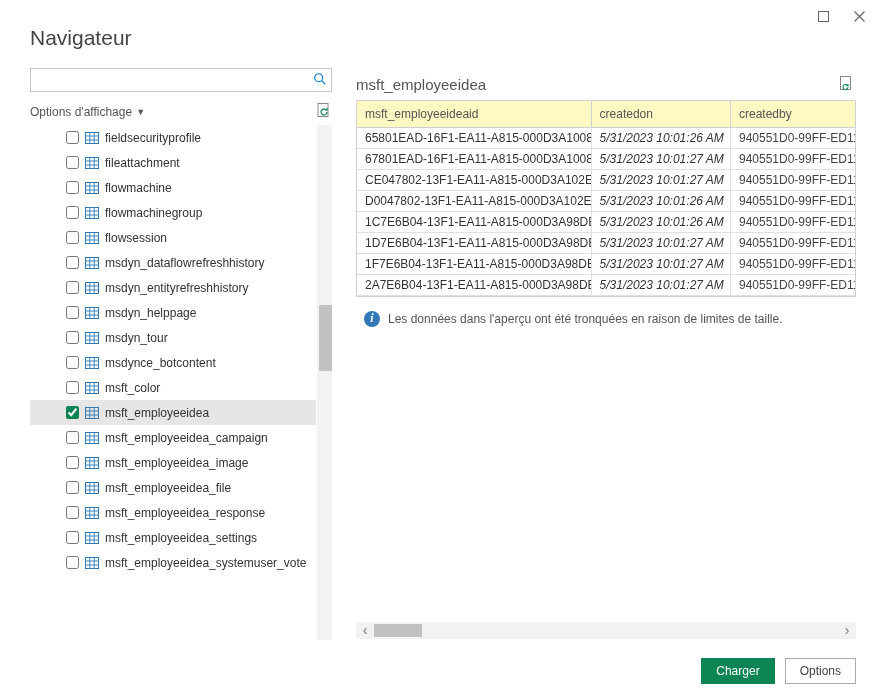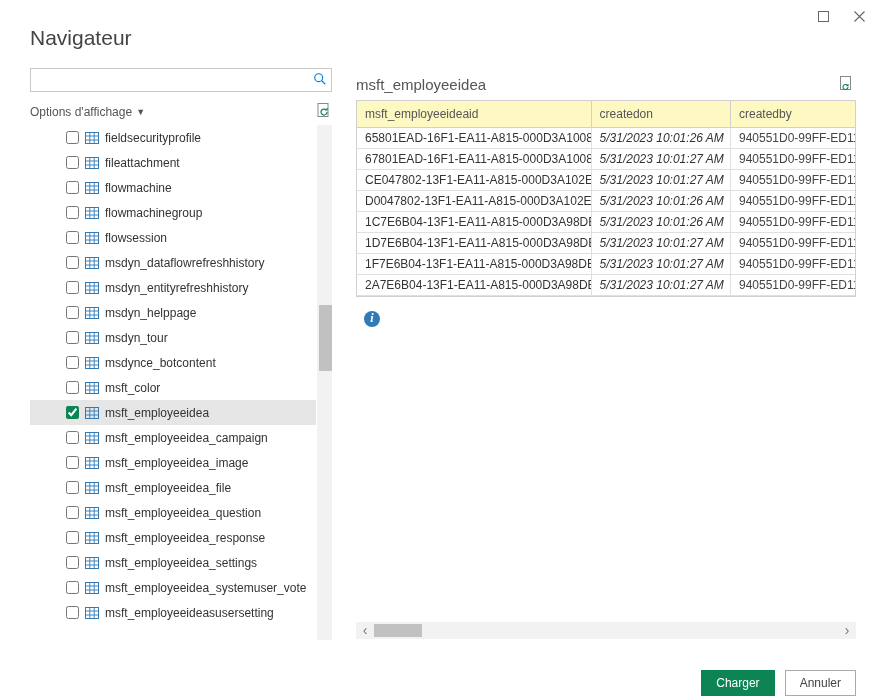--- a/index.html
+++ b/index.html
@@ -39,21 +39,21 @@
   table.preview th:last-child, table.preview td:last-child { border-right: none; }
   table.preview td.col2 { font-style: italic; text-align: right; }
   table.preview td.col3 { color: #444; }
   .info-row { display: flex; align-items: center; gap: 8px; padding: 14px 0 0 8px; font-size: 12px; color: #555; }
   .info-icon { width: 16px; height: 16px; border-radius: 50%; background: #327ab7; color: #fff; display: flex; align-items: center; justify-content: center; font-size: 12px; font-weight: bold; font-style: italic; font-family: serif; }
   .hscroll-row { margin-top: auto; height: 20px; display: flex; align-items: center; }
   .hscroll { flex: 1; height: 17px; background: #f2f2f2; position: relative; display: flex; align-items: center; }
   .hscroll .arrow { width: 18px; text-align: center; color: #777; font-size: 14px; cursor: pointer;}
   .hscroll-track { flex: 1; position: relative; height: 100%; }
   .hscroll-thumb { position: absolute; top: 2px; bottom: 2px; left: 0; width: 48px; background: #c1c1c1; }
-  .footer { position: absolute; bottom: 4px; right: 24px; display: flex; gap: 10px; }
+  .footer { position: absolute; bottom: 16px; right: 24px; display: flex; gap: 10px; }
   .btn { height: 26px; padding: 0 14px; font-size: 12px; border: 1px solid #aaa; background: #fff; cursor: pointer; color: #444; }
   .btn.primary { background: #0c8454; border-color: #0c8454; color: #fff; }
 </style>
 </head>
 <body>
 
 <div class="window">
   <div class="titlebar">
     <div class="tb-btn">
       <svg viewBox="0 0 11 11">
@@ -247,30 +247,20 @@
               <span class="item-label">msft_employeeidea_file</span>
             </div>
             <div class="tree-item">
               <input type="checkbox" style="">
               <span class="table-icon">
                 <svg viewBox="0 0 14 12">
                   <rect x="0.5" y="0.5" width="13" height="11" fill="none" stroke="currentColor"></rect>
                   <path d="M0.5 4 H13.5 M0.5 8 H13.5 M4.8 0.5 V11.5 M9.2 0.5 V11.5" stroke="currentColor" stroke-width="0.9"></path>
                 </svg>
               </span>
-              <span class="item-label">msft_employeeidea_question</span>
-            </div>
-            <div class="tree-item">
-              <input type="checkbox" style="">
-              <span class="table-icon">
-                <svg viewBox="0 0 14 12">
-                  <rect x="0.5" y="0.5" width="13" height="11" fill="none" stroke="currentColor"></rect>
-                  <path d="M0.5 4 H13.5 M0.5 8 H13.5 M4.8 0.5 V11.5 M9.2 0.5 V11.5" stroke="currentColor" stroke-width="0.9"></path>
-                </svg>
-              </span>
               <span class="item-label">msft_employeeidea_response</span>
             </div>
             <div class="tree-item">
               <input type="checkbox" style="">
               <span class="table-icon">
                 <svg viewBox="0 0 14 12">
                   <rect x="0.5" y="0.5" width="13" height="11" fill="none" stroke="currentColor"></rect>
                   <path d="M0.5 4 H13.5 M0.5 8 H13.5 M4.8 0.5 V11.5 M9.2 0.5 V11.5" stroke="currentColor" stroke-width="0.9"></path>
                 </svg>
               </span>
@@ -278,30 +268,20 @@
             </div>
             <div class="tree-item">
               <input type="checkbox" style="">
               <span class="table-icon">
                 <svg viewBox="0 0 14 12">
                   <rect x="0.5" y="0.5" width="13" height="11" fill="none" stroke="currentColor"></rect>
                   <path d="M0.5 4 H13.5 M0.5 8 H13.5 M4.8 0.5 V11.5 M9.2 0.5 V11.5" stroke="currentColor" stroke-width="0.9"></path>
                 </svg>
               </span>
               <span class="item-label">msft_employeeidea_systemuser_vote</span>
-            </div>
-            <div class="tree-item">
-              <input type="checkbox" style="">
-              <span class="table-icon">
-                <svg viewBox="0 0 14 12">
-                  <rect x="0.5" y="0.5" width="13" height="11" fill="none" stroke="currentColor"></rect>
-                  <path d="M0.5 4 H13.5 M0.5 8 H13.5 M4.8 0.5 V11.5 M9.2 0.5 V11.5" stroke="currentColor" stroke-width="0.9"></path>
-                </svg>
-              </span>
-              <span class="item-label">msft_employeeideasusersetting</span>
             </div>
           </div>
         <div class="vscroll">
           <div class="vscroll-thumb" style="top:180px;height:66px"></div>
         </div>
       </div>
     </div>
 
     <div class="right-pane">
       <div class="preview-header">
@@ -367,31 +347,32 @@
               <tr>
                 <td class="col1">2A7E6B04-13F1-EA11-A815-000D3A98DE0F</td>
                 <td class="col2">5/31/2023 10:01:27 AM</td>
                 <td class="col3">940551D0-99FF-ED11-8F</td>
               </tr>
             </tbody>
         </table>
       </div>
       <div class="info-row">
         <span class="info-icon">i</span>
+        <span>Les données dans l'aperçu ont été tronquées en raison de limites de taille.</span>
       </div>
 
       <div class="hscroll-row">
         <div class="hscroll">
           <div class="arrow">‹</div>
           <div class="hscroll-track">
               <div class="hscroll-thumb"></div>
             </div>
           <div class="arrow">›</div>
         </div>
       </div>
     </div>
   </div>
 
   <div class="footer">
     <button class="btn primary">Charger</button>
-    <button class="btn">Annuler</button>
+    <button class="btn">Options</button>
   </div>
 </div>
 
 </body></html>

